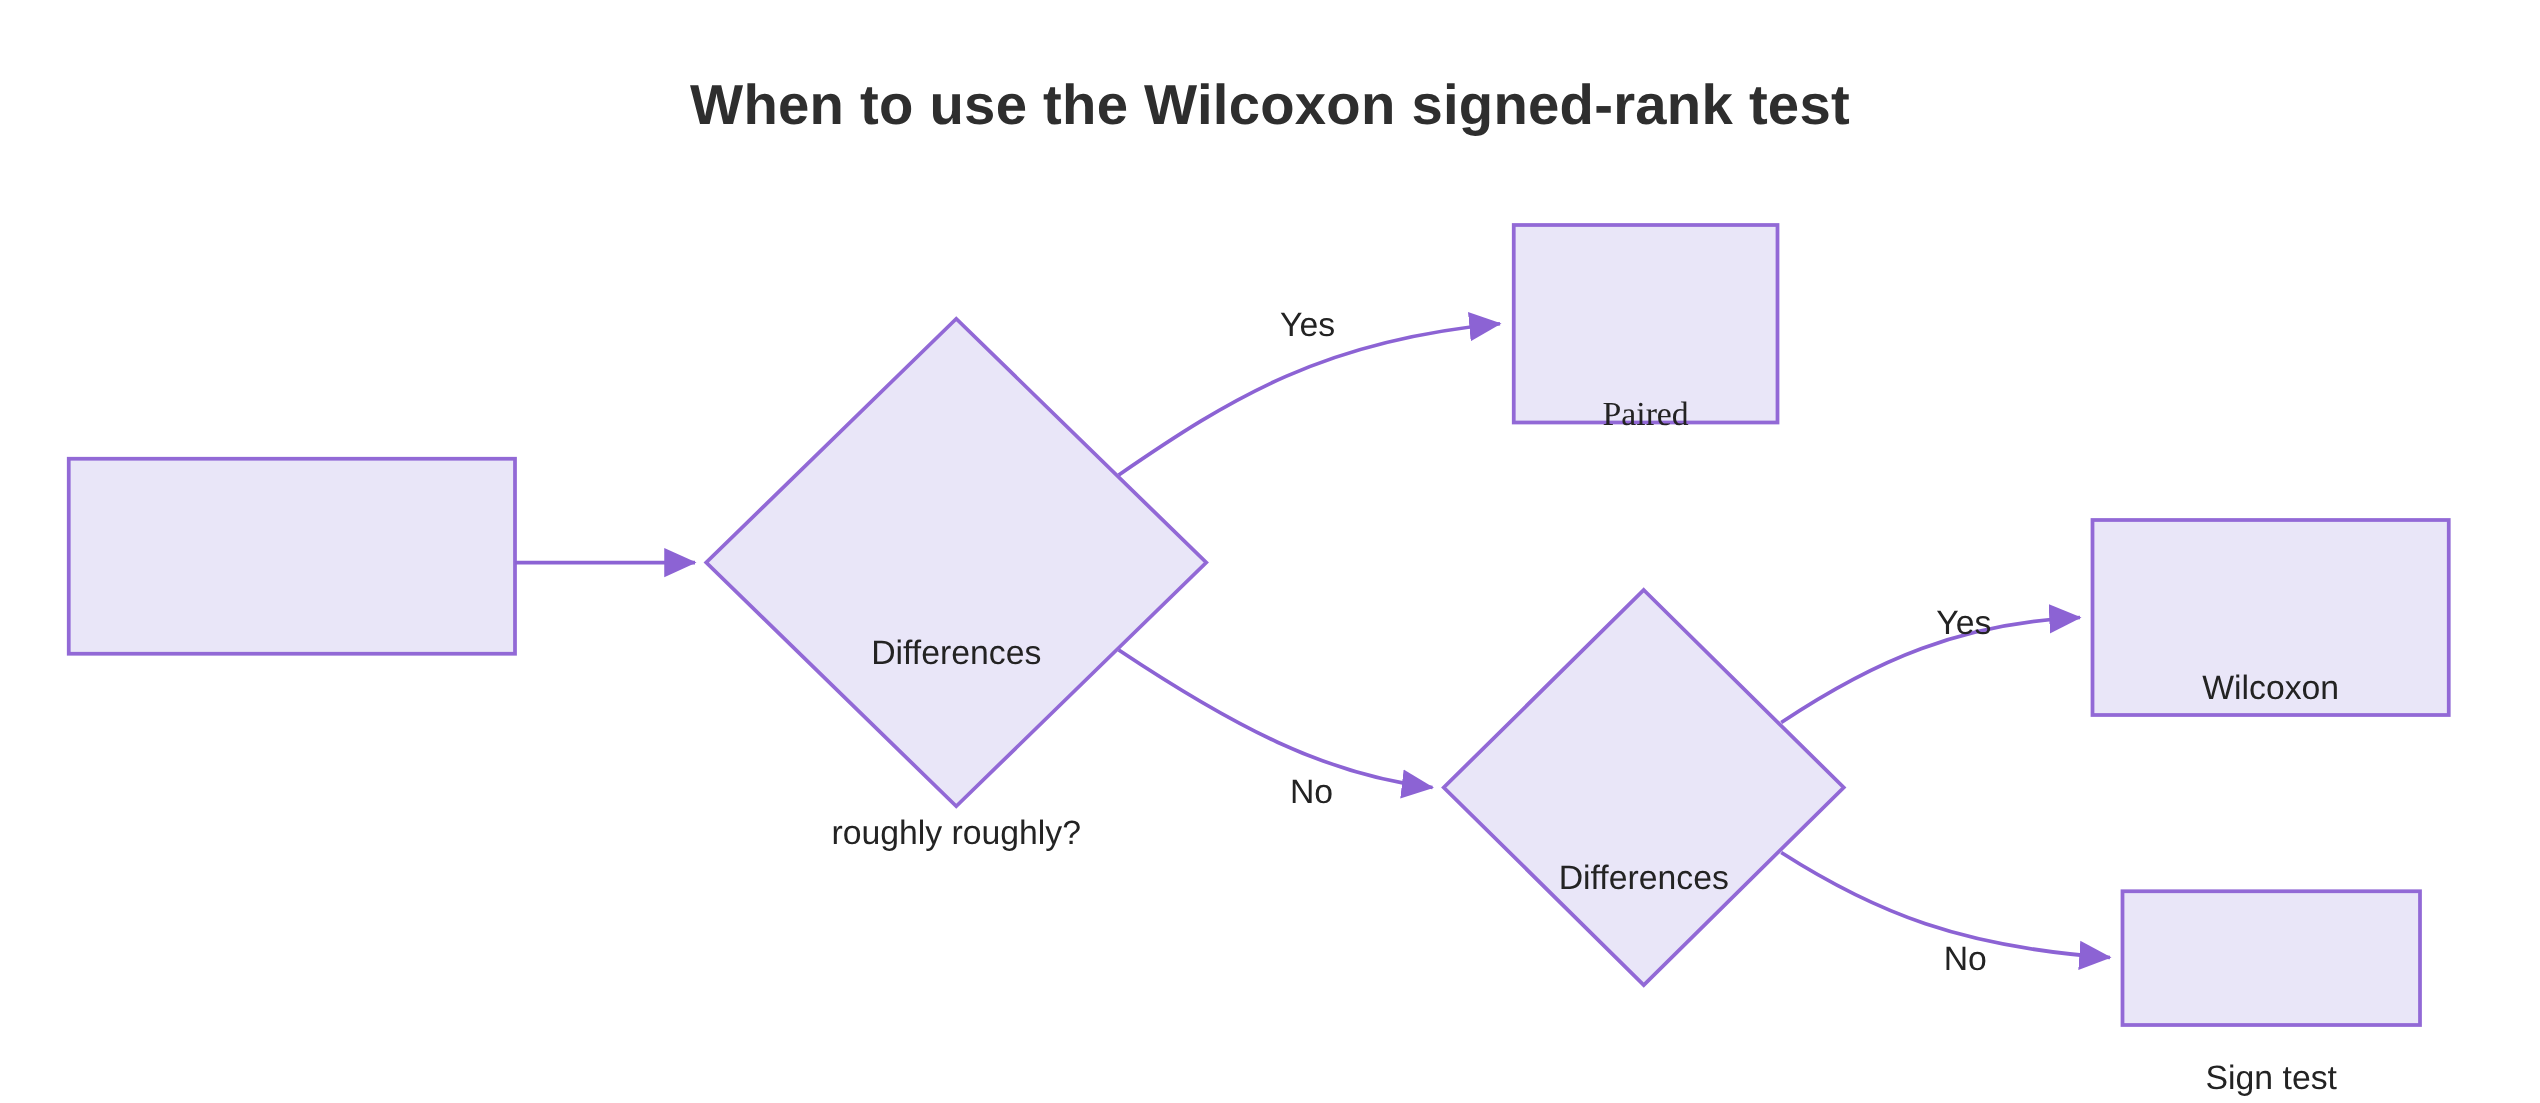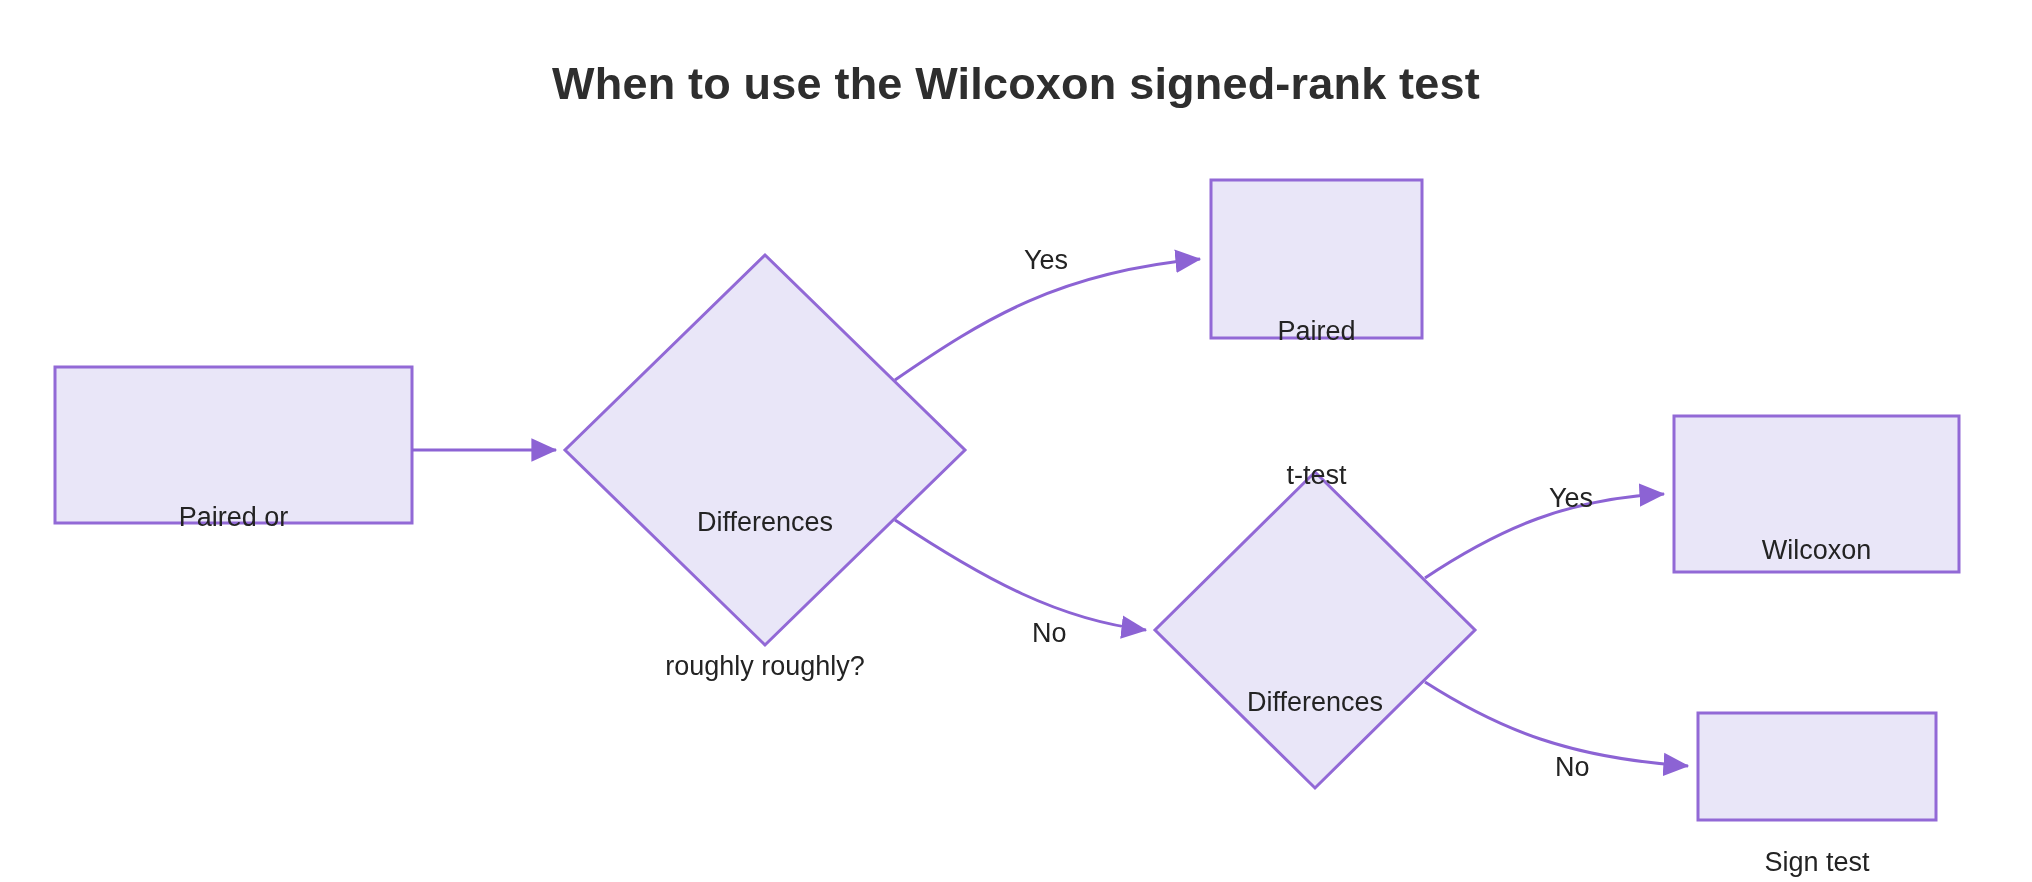--- a/index.html
+++ b/index.html
@@ -88,31 +88,29 @@
     <path d="M895,380 C985,318 1060,272 1200,259" fill="none" stroke="#8c63d4" stroke-width="3" marker-end="url(#arrowhead)"></path>
 
     <path d="M895,520 C985,580 1060,620 1146,630" fill="none" stroke="#8c63d4" stroke-width="3" marker-end="url(#arrowhead)"></path>
 
     <path d="M1425,578 C1500,528 1570,498 1664,494" fill="none" stroke="#8c63d4" stroke-width="3" marker-end="url(#arrowhead)"></path>
 
     <path d="M1425,682 C1500,730 1570,758 1688,766" fill="none" stroke="#8c63d4" stroke-width="3" marker-end="url(#arrowhead)"></path>
   </svg>
 
   <div class="node-label" style="left:55px; top:397px; width:357px;">
-    <div>Paired or</div>
   </div>
 
   <div class="node-label" style="left:565px; top:402px; width:400px;">
     <div>Differences</div>
     <div>roughly roughly?</div>
   </div>
 
-  <div class="node-label" style="left:1211px; top:211px; width:211px;">
+  <div class="node-label" style="left:1211px; top:211px; width:211px;font-family:Liberation Serif, serif;">
     <div>Paired</div>
-    <div>t-test</div>
   </div>
 
   <div class="node-label" style="left:1155px; top:582px; width:320px;">
     <div>Differences</div>
   </div>
 
   <div class="node-label" style="left:1674px; top:430px; width:285px;">
     <div>Wilcoxon</div>
   </div>
 

